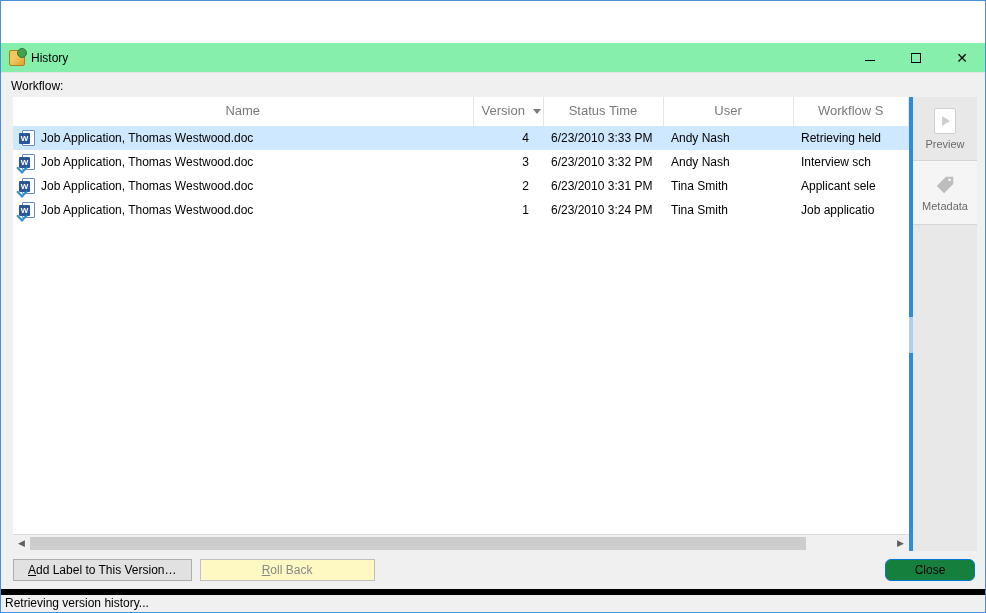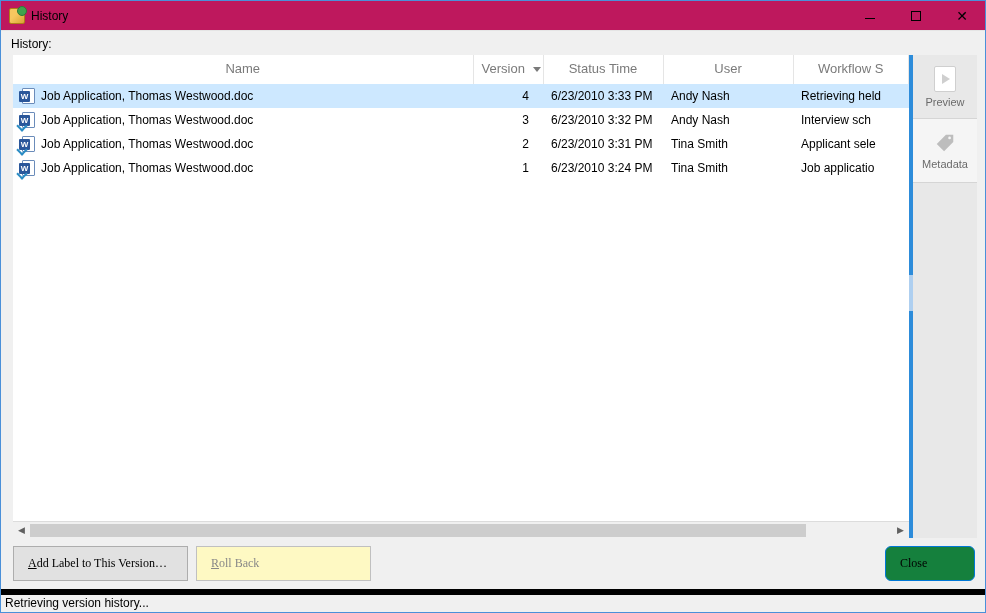--- a/index.html
+++ b/index.html
@@ -21,22 +21,23 @@
     flex-direction: column;
     background: #fff;
     position: relative;
   }
   
   .titlebar {
     height: 30px;
     display: flex;
     align-items: center;
     padding: 0 0 0 8px;
-    background: #be185d;
+    background: #86efac;
     border-bottom: 1px solid #e5e5e5;
+    margin-top: 42px;
   }
   .titlebar-icon {
     width: 16px; height: 16px;
     margin-right: 6px;
     display: inline-block;
     background: linear-gradient(135deg, #f7c75f 40%, #d9a335 100%);
     border: 1px solid #b07f17;
     border-radius: 2px;
     position: relative;
   }
@@ -259,26 +260,26 @@
   
   .button-bar {
     display: flex;
     align-items: center;
     padding: 8px 10px 8px 12px;
     gap: 8px;
     background: #f0f0f0;
   }
   .btn {
     min-width: 90px;
-    padding: 9px 14px;
+    padding: 3px 14px;
     background: #e1e1e1;
     border: 1px solid #adadad;
     font-size: 12px;
+    text-align: center;
     cursor: default;
-    font-family: Liberation Serif, serif;
   }
   .btn.wide { min-width: 175px; }
   .btn.disabled {
     color: #888;
     background: #fef9c3;
     border-color: #c0c0c0;
   }
   .btn.primary {
     background: #15803d;
     border-color: #0078d7;
@@ -311,21 +312,21 @@
       <div class="titlebar-btn">
           <div class="tb-max"></div>
         </div>
       <div class="titlebar-btn close">
           <span class="tb-close">✕</span>
         </div>
     </div>
   </div>
 
   <div class="content">
-    <div class="header-label">History:</div>
+    <div class="header-label">Workflow:</div>
 
     <div class="main-row">
 
       <div class="grid-wrap">
         <div class="grid-scroll">
           <table class="grid">
             <colgroup>
               <col style="width:460px">
               <col style="width:70px">
               <col style="width:120px">

